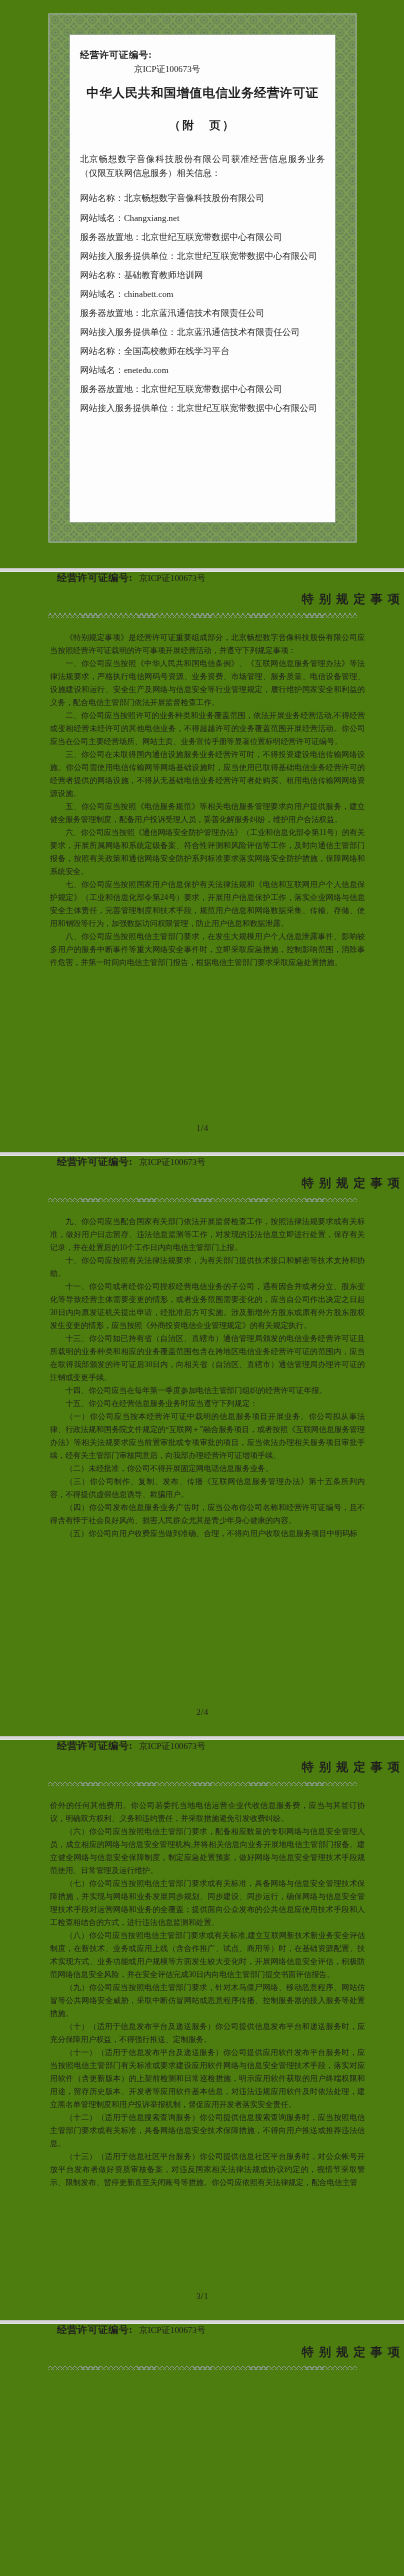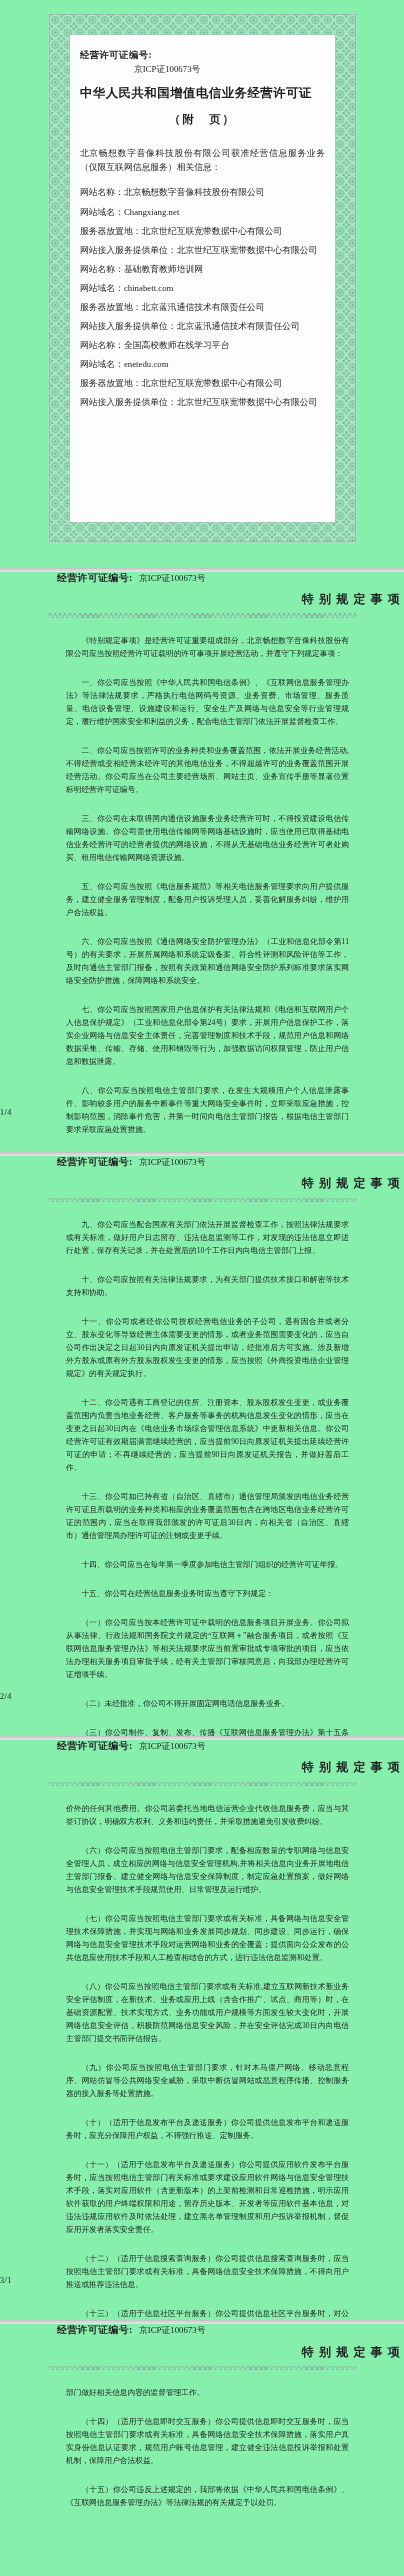--- a/index.html
+++ b/index.html
@@ -1,56 +1,56 @@
 <!DOCTYPE html>
 <html style="font-size:8.2px"><head>
 <meta charset="utf-8">
 <style>
   html,body{margin:0;padding:0;background:#f4f4f4;}
   .doc{width:405px;background:#fbfbfb;color:#1f1f1f;
        font-family:"Liberation Serif","DejaVu Serif",serif;}
   
-  .page{position:relative;background:#86efac;overflow:hidden;box-sizing:border-box;}
+  .page{position:relative;background:#4d7c0f;overflow:hidden;box-sizing:border-box;}
   .cert-page{height:568px;}
   .prov-page{height:580px;}
   .prov-page.last{height:550px;}
   .page-gap{height:4.1px;background:#d6d6d6;border-top:0.5px solid #c3c3c3;
             border-bottom:0.5px solid #e4e4e4;box-sizing:border-box;}
   
   .cert-border{position:absolute;left:49px;top:14.4px;width:307px;height:528px;
      background:
        repeating-radial-gradient(circle at 6.2px 6.2px,
          rgba(118,128,142,.55) 0 1px, rgba(196,202,210,.38) 1px 2.6px,
          rgba(148,156,168,.45) 2.6px 4.1px, rgba(219,223,229,.32) 4.1px 6.2px);
      background-size:12.4px 12.4px;
      box-shadow:inset 0 0 0 0.5px #9aa2ac, 0 0 0 0.5px #c9ced4;}
   .cert-inner{position:absolute;inset:20.6px;background:#fdfdfd;
      box-sizing:border-box;padding:14.4px 10.3px 10.3px;box-shadow:0 0 0 0.5px #aeb5bd;}
   .cert-no-row{font-size:9.3px;}
   .cert-no-label{font-weight:bold;letter-spacing:0.5px;}
   .cert-no-value{display:block;margin:2.1px 0 0 54px;font-size:8.8px;font-weight:normal;}
-  .cert-title{margin:8.2px 0 0;font-size:12.4px;font-weight:bold;letter-spacing:0.5px;}
-  .cert-sub{margin-top:10px;text-align:center;font-size:11.3px;font-weight:bold;letter-spacing:2.1px;}
+  .cert-title{margin:8.2px 0 0;text-align:center;font-size:12.4px;font-weight:bold;letter-spacing:0.5px;}
+  .cert-sub{margin-top:16px;text-align:center;font-size:11.3px;font-weight:bold;letter-spacing:2.1px;}
   .cert-intro{margin:20.6px 0 0;font-size:8.8px;line-height:13.4px;text-align:justify;}
   .site-list{margin-top:12.4px;}
   .site-list p{margin:0 0 6.7px;font-size:8.8px;line-height:12.4px;text-align:justify;}
   
   .prov-head{margin-left:57px;white-space:nowrap;}
   .prov-no-label{font-size:9.8px;font-weight:bold;letter-spacing:0.5px;}
   .prov-no-value{font-size:8.8px;margin-left:4.1px;}
   .prov-title{margin-top:6.2px;text-align:right;font-size:12px;font-weight:bold;
               letter-spacing:5.2px;text-indent:5.2px;}
   .zigzag{width:309px;height:4.1px;margin:5.2px auto 0;opacity:.75;
      background:
        repeating-linear-gradient(45deg,#959ca3 0 1px,transparent 1px 3.6px),
        repeating-linear-gradient(-45deg,#959ca3 0 1px,transparent 1px 3.6px);}
   .prov-body{margin:13.4px 40px 0 50px;font-size:7.7px;line-height:13px;text-align:justify;}
-  .prov-body p{margin:16px;text-indent:2em;}
+  .prov-body p{margin:0;text-indent:2em;}
   .prov-body p.no-indent{text-indent:0;}
-  .page-num{position:absolute;top:536px;left:0;width:100%;
+  .page-num{position:absolute;top:552px;left:0;width:100%;text-align:center;
             font-size:8.2px;letter-spacing:0.5px;}
 </style>
 </head>
 <body>
 
 <div class="doc">
 
   <section class="page cert-page">
     <div class="cert-border">
       <div class="cert-inner">
@@ -107,21 +107,20 @@
     <div class="prov-head">
       <span class="prov-no-label">经营许可证编号:</span>
       <span class="prov-no-value">京ICP证100673号</span>
     </div>
     <div class="prov-title">特别规定事项</div>
     <div class="zigzag"></div>
     <div class="prov-body">
         <p>九、你公司应当配合国家有关部门依法开展监督检查工作，按照法律法规要求或有关标准，做好用户日志留存、违法信息监测等工作，对发现的违法信息立即进行处置，保存有关记录，并在处置后的10个工作日内向电信主管部门上报。</p>
         <p>十、你公司应按照有关法律法规要求，为有关部门提供技术接口和解密等技术支持和协助。</p>
         <p>十一、你公司或者经你公司授权经营电信业务的子公司，遇有因合并或者分立、股东变化等导致经营主体需要变更的情形，或者业务范围需要变化的，应当自公司作出决定之日起30日内向原发证机关提出申请，经批准后方可实施。涉及新增外方股东或原有外方股东股权发生变更的情形，应当按照《外商投资电信企业管理规定》的有关规定执行。</p>
-        <p>十二、你公司遇有工商登记的住所、注册资本、股东股权发生变更，或业务覆盖范围内负责当地业务经营、客户服务等事务的机构信息发生变化的情形，应当在变更之日起30日内在《电信业务市场综合管理信息系统》中更新相关信息。你公司经营许可证有效期届满需继续经营的，应当提前90日向原发证机关提出延续经营许可证的申请；不再继续经营的，应当提前90日向原发证机关报告，并做好善后工作。</p>
         <p>十三、你公司如已持有省（自治区、直辖市）通信管理局颁发的电信业务经营许可证且所载明的业务种类和相应的业务覆盖范围包含在跨地区电信业务经营许可证的范围内，应当在取得我部颁发的许可证后30日内，向相关省（自治区、直辖市）通信管理局办理许可证的注销或变更手续。</p>
         <p>十四、你公司应当在每年第一季度参加电信主管部门组织的经营许可证年报。</p>
         <p>十五、你公司在经营信息服务业务时应当遵守下列规定：</p>
         <p>（一）你公司应当按本经营许可证中载明的信息服务项目开展业务。你公司拟从事法律、行政法规和国务院文件规定的“互联网＋”融合服务项目，或者按照《互联网信息服务管理办法》等相关法规要求应当前置审批或专项审批的项目，应当依法办理相关服务项目审批手续，经有关主管部门审核同意后，向我部办理经营许可证增项手续。</p>
         <p>（二）未经批准，你公司不得开展固定网电话信息服务业务。</p>
         <p>（三）你公司制作、复制、发布、传播《互联网信息服务管理办法》第十五条所列内容，不得提供虚假信息诱导、欺骗用户。</p>
         <p>（四）你公司发布信息服务业务广告时，应当公布你公司名称和经营许可证编号，且不得含有悖于社会良好风尚、损害人民群众尤其是青少年身心健康的内容。</p>
         <p>（五）你公司向用户收费应当做到准确、合理，不得向用户收取信息服务项目中明码标</p>
       </div>
     <div class="page-num">2/4</div>
@@ -152,22 +151,17 @@
 
   <div class="page-gap"></div>
 
   <section class="page prov-page last">
     <div class="prov-head">
       <span class="prov-no-label">经营许可证编号:</span>
       <span class="prov-no-value">京ICP证100673号</span>
     </div>
     <div class="prov-title">特别规定事项</div>
     <div class="zigzag"></div>
-    <div class="prov-body">
-        <p class="no-indent">部门做好相关信息内容的监督管理工作。</p>
-        <p>（十四）（适用于信息即时交互服务）你公司提供信息即时交互服务时，应当按照电信主管部门要求或有关标准，具备网络信息安全技术保障措施，落实用户真实身份信息认证要求，规范用户账号信息管理，建立健全违法信息投诉举报和处置机制，保障用户合法权益。</p>
-        <p>（十五）你公司违反上述规定的，我部将依据《中华人民共和国电信条例》、《互联网信息服务管理办法》等法律法规的有关规定予以处罚。</p>
-      </div>
 
   </section>
 
 </div>
 
 
 </body></html>

